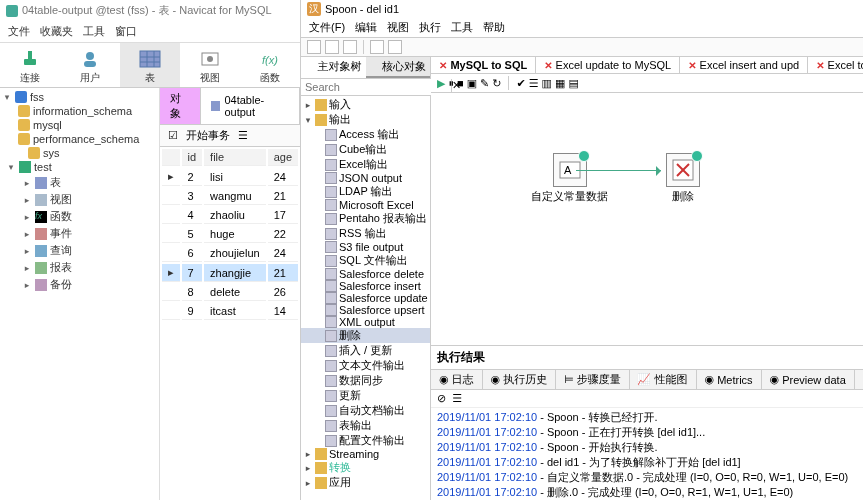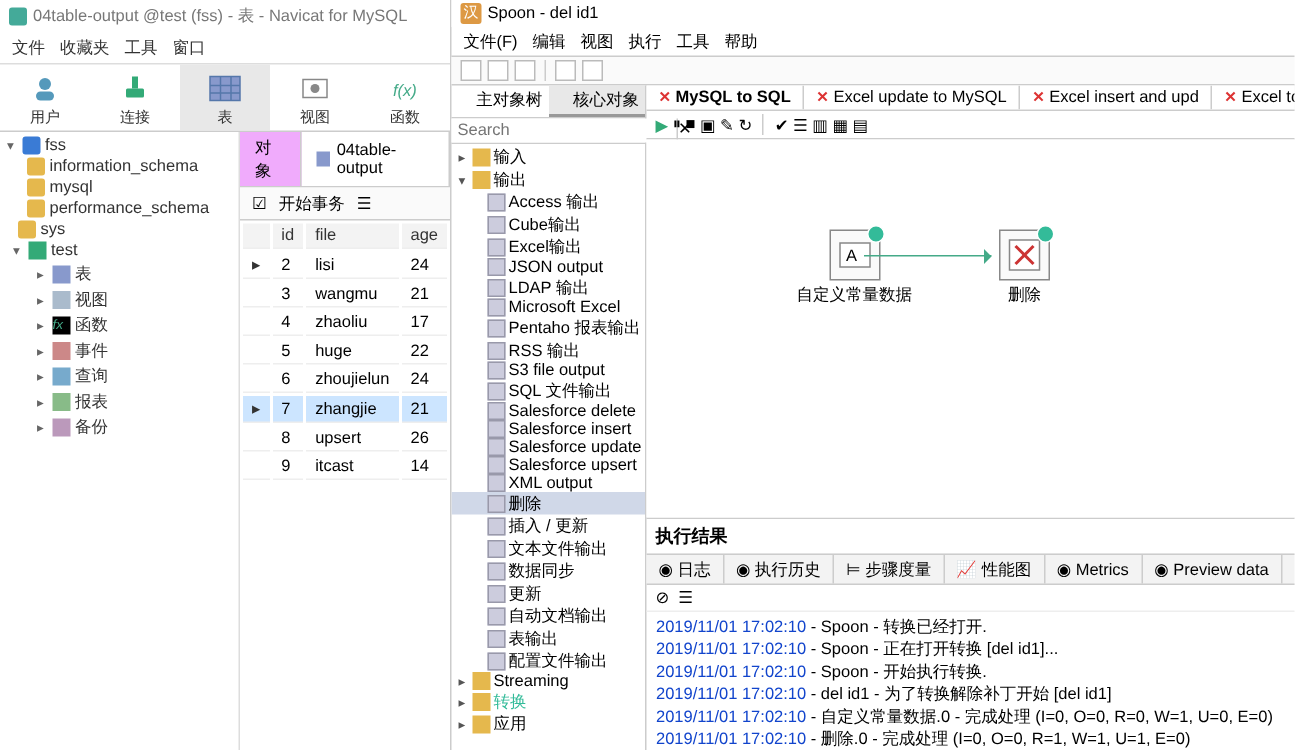--- a/index.html
+++ b/index.html
@@ -96,34 +96,34 @@
     <div class="nv-menu">
       <span>文件</span>
       <span>收藏夹</span>
       <span>工具</span>
       <span>窗口</span>
     </div>
     <div class="nv-toolbar">
       <div class="nv-tool">
           <div class="big">
             <svg width="20" height="20">
+              <rect x="4" y="10" width="12" height="6" fill="#3a7" rx="1"></rect>
+              <rect x="8" y="2" width="4" height="8" fill="#3a7"></rect>
+            </svg>
+          </div>
+          <div class="lbl">连接</div>
+        </div>
+      <div class="nv-tool">
+          <div class="big">
+            <svg width="20" height="20">
               <circle cx="10" cy="7" r="4" fill="#59b"></circle>
               <rect x="4" y="12" width="12" height="6" rx="3" fill="#59b"></rect>
             </svg>
           </div>
           <div class="lbl">用户</div>
-        </div>
-      <div class="nv-tool">
-          <div class="big">
-            <svg width="20" height="20">
-              <rect x="4" y="10" width="12" height="6" fill="#3a7" rx="1"></rect>
-              <rect x="8" y="2" width="4" height="8" fill="#3a7"></rect>
-            </svg>
-          </div>
-          <div class="lbl">连接</div>
         </div>
       <div class="nv-tool active">
           <div class="big">
             <svg width="24" height="20">
               <rect x="2" y="2" width="20" height="16" fill="#89c" stroke="#57a"></rect>
               <line x1="2" y1="8" x2="22" y2="8" stroke="#57a"></line>
               <line x1="2" y1="13" x2="22" y2="13" stroke="#57a"></line>
               <line x1="9" y1="2" x2="9" y2="18" stroke="#57a"></line>
               <line x1="16" y1="2" x2="16" y2="18" stroke="#57a"></line>
             </svg>
@@ -160,21 +160,21 @@
             <span>information_schema</span>
           </div>
         <div class="row" style="padding-left:18px">
             <span class="ic ic-cyl"></span>
             <span>mysql</span>
           </div>
         <div class="row" style="padding-left:18px">
             <span class="ic ic-cyl"></span>
             <span>performance_schema</span>
           </div>
-        <div class="row" style="padding-left:12px">
+        <div class="row" style="padding-left:28px">
             <span class="ic ic-cyl"></span>
             <span>sys</span>
           </div>
         <div class="row" style="padding-left:6px">
             <span class="arr">▾</span>
             <span class="ic" style="background:#3a7"></span>
             <span>test</span>
           </div>
         <div class="row" style="padding-left:22px">
             <span class="arr">▸</span>
@@ -269,21 +269,21 @@
               </tr>
               <tr class="sel">
                 <td class="rowmark">▸</td>
                 <td>7</td>
                 <td>zhangjie</td>
                 <td>21</td>
               </tr>
               <tr>
                 <td class="rowmark"></td>
                 <td>8</td>
-                <td>upsert</td>
+                <td>delete</td>
                 <td>26</td>
               </tr>
               <tr>
                 <td class="rowmark"></td>
                 <td>9</td>
                 <td>itcast</td>
                 <td>14</td>
               </tr>
             </tbody>
         </table>

